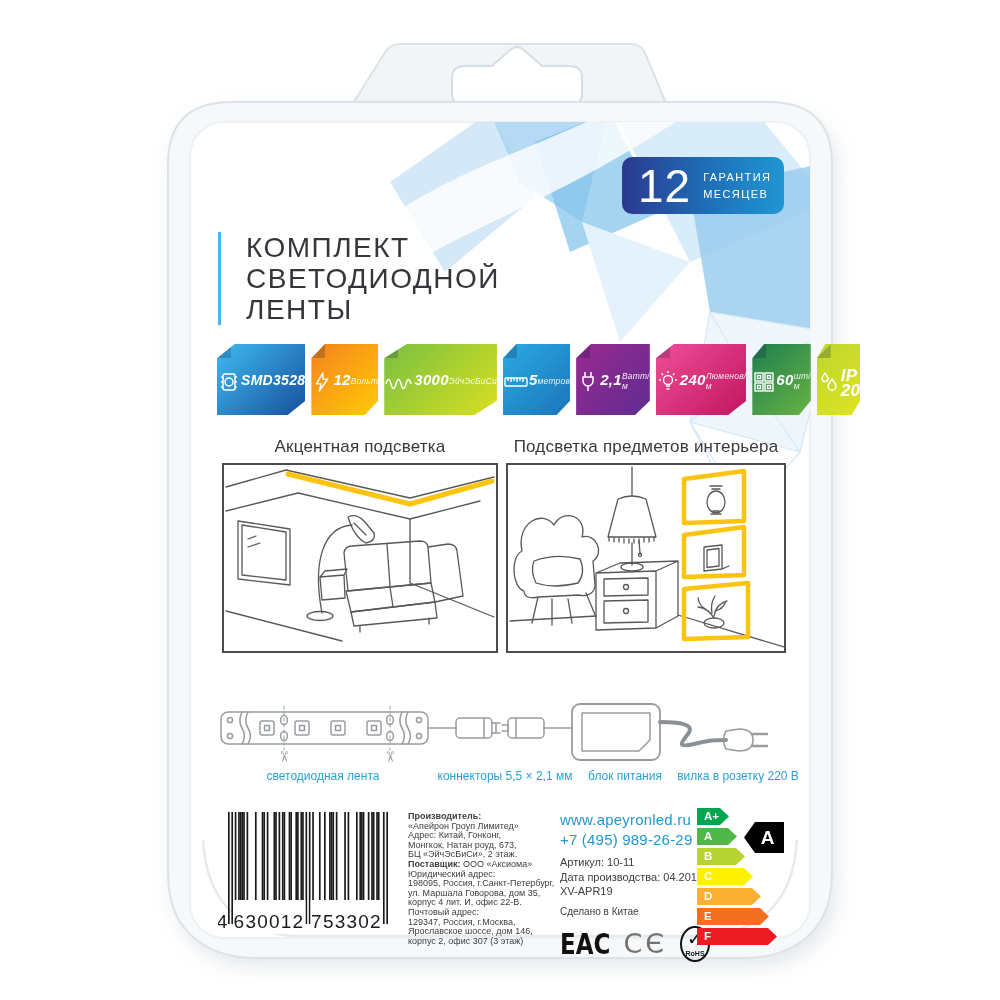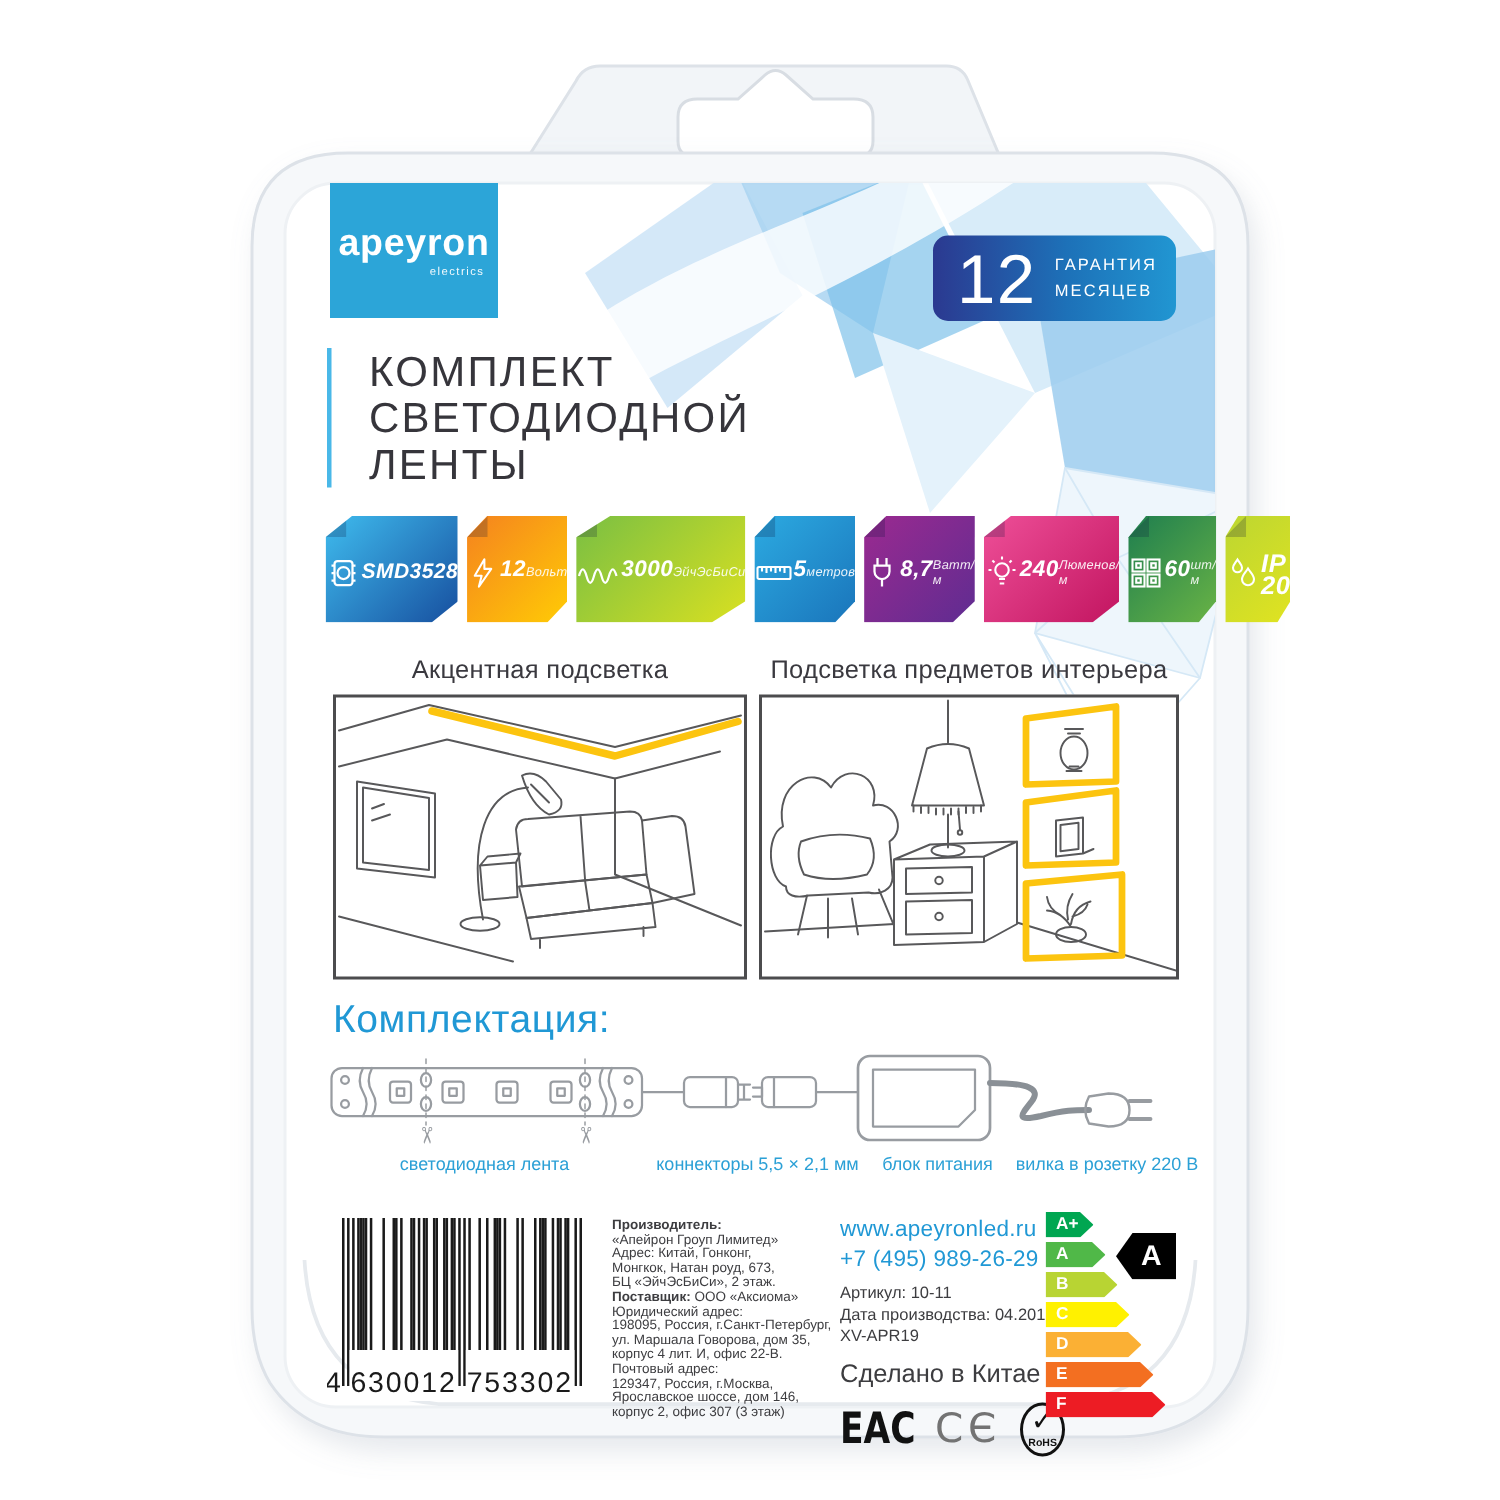--- a/index.html
+++ b/index.html
@@ -57,21 +57,21 @@
   .kl3{left:560px;width:130px;}
   .kl4{left:668px;width:140px;}
 
   
   .barcode{left:218px;top:812px;width:180px;height:132px;}
   .mfr{left:408px;top:812px;width:148px;color:#3d3d40;font-size:9px;line-height:9.6px;}
   .mfr b{font-weight:700;}
   .contact{left:560px;top:810px;width:150px;color:#3d3d40;}
   .contact .site,.contact .phone{color:#2098d5;font-size:15px;font-weight:400;line-height:20px;letter-spacing:.2px;}
   .contact .meta{margin-top:5px;font-size:11px;line-height:14.5px;}
-  .contact .made{margin-top:7px;font-size:17px;}
+  .contact .made{margin-top:7px;font-size:10px;}
   .marks{display:flex;align-items:center;gap:13px;margin-top:9px;}
   .eac{font-weight:900;font-size:23px;transform:scaleY(1.25);letter-spacing:0;color:#111;font-family:"DejaVu Sans",sans-serif;}
   .ce{font-size:27px;font-weight:500;letter-spacing:3px;color:#737373;font-family:"DejaVu Sans",sans-serif;}
   .rohs{width:36px;height:36px;border:2.5px solid #111;border-radius:50%;position:relative;box-sizing:border-box;}
   .rohs .chk{position:absolute;left:0;right:0;top:0px;text-align:center;font-size:19px;line-height:22px;color:#111;}
   .rohs .rtxt{position:absolute;left:0;right:0;bottom:3px;text-align:center;font-size:7px;font-weight:700;color:#111;}
 
   
   .energy{left:697px;top:808px;width:100px;}
   .erow{height:17px;margin-bottom:3px;display:flex;align-items:center;
@@ -113,24 +113,20 @@
       <polygon points="535,142 610,112 660,212 570,252" fill="#7fc2ea" opacity="0.7"></polygon>
       <polygon points="610,105 750,105 830,202 690,262" fill="#d8ecf9"></polygon>
       <polygon points="690,192 830,162 830,332 710,312" fill="#9ccdef" opacity="0.85"></polygon>
       <polygon points="582,222 690,262 620,342" fill="#e4f2fb"></polygon>
       <polygon points="710,312 830,332 800,452 690,422" fill="#eef6fc" stroke="#d5e8f6" stroke-width="1.2"></polygon>
       <path d="M745,372 L690,422 M745,372 L800,452 M745,372 L830,332 M745,372 L710,312 M720,470 L690,422 L740,520 L800,452 M740,520 L780,560" fill="none" stroke="#d5e8f6" stroke-width="1.2"></path>
       <path d="M370,230 C480,150 560,150 700,60 L760,60 C600,190 470,220 370,290 Z" fill="#ffffff" opacity="0.8"></path>
     </g>
   </svg>
 
-  <div class="abs logo">
-    <div class="word">apeyron</div>
-    <div class="sub">electrics</div>
-  </div>
 
   <div class="abs guar">
     <div class="num">12</div>
     <div class="txt">
       <div>ГАРАНТИЯ</div>
       <div>МЕСЯЦЕВ</div>
     </div>
   </div>
 
   <div class="abs title">
@@ -185,21 +181,21 @@
       </div>
       <div class="badge" style="background: linear-gradient(135deg, rgb(155, 42, 144), rgb(95, 44, 145));">
         <div class="fold"></div>
         <div class="ico">
           <svg width="24" height="24" viewBox="0 0 24 24" fill="none" stroke="#fff" stroke-width="1.5">
             <path d="M9 2v5M15 2v5"></path>
             <path d="M7 7h10v4a5 5 0 0 1-10 0Z"></path>
             <path d="M12 16v5"></path>
           </svg>
         </div>
-        <div class="val">8,7</div>
+        <div class="val">2,1</div>
         <div class="lab">Ватт/м</div>
       </div>
       <div class="badge" style="background: linear-gradient(135deg, rgb(238, 79, 152), rgb(194, 21, 96));">
         <div class="fold"></div>
         <div class="ico">
           <svg width="24" height="24" viewBox="0 0 24 24" fill="none" stroke="#fff" stroke-width="1.4">
             <circle cx="12" cy="10" r="4.5"></circle>
             <path d="M12 1v2M21 10h-2M5 10H3M18.4 3.6l-1.4 1.4M5.6 3.6 7 5M10 16h4M10.5 19h3"></path>
           </svg>
         </div>
@@ -282,21 +278,20 @@
         <path d="M206,153 q-6,-10 -16,-11 m16,9 q2,-12 13,-15 m-15,12 q-2,-9 3,-17 m-8,14 q-8,-4 -9,-12 m17,13 q8,-2 10,-8"></path>
       </g>
       <g fill="none" stroke="#fcc40f" stroke-width="4.5" stroke-linejoin="round">
         <path d="M176,14 L236,6 L236,56 L176,58 Z"></path>
         <path d="M176,70 L236,62 L236,110 L176,112 Z"></path>
         <path d="M176,124 L240,118 L240,172 L176,174 Z"></path>
       </g>
     </svg>
   </div>
 
-  <div class="abs kit-head">Комплектация:</div>
   <div class="abs kit-diagram">
     <svg width="575" height="66" viewBox="0 0 575 66">
       <g fill="none" stroke="#989ca1" stroke-width="1.5" stroke-linejoin="round" stroke-linecap="round">
         <rect x="3" y="12" width="207" height="32" rx="7"></rect>
         <circle cx="12" cy="20" r="2.6"></circle>
           <circle cx="12" cy="36" r="2.6"></circle>
         <circle cx="201" cy="20" r="2.6"></circle>
           <circle cx="201" cy="36" r="2.6"></circle>
         <path d="M24,12 c-3,6 -3,11 0,16 c3,5 3,11 0,16 M30,12 c-3,6 -3,11 0,16 c3,5 3,11 0,16"></path>
         <path d="M184,12 c-3,6 -3,11 0,16 c3,5 3,11 0,16 M190,12 c-3,6 -3,11 0,16 c3,5 3,11 0,16"></path>

